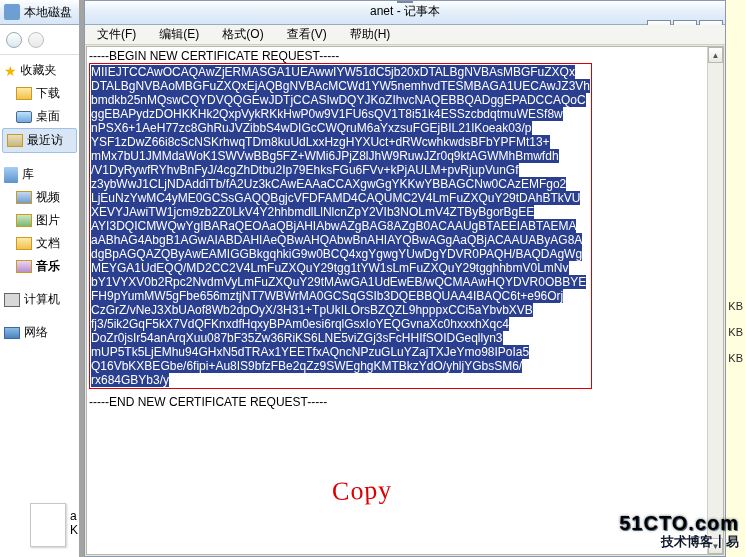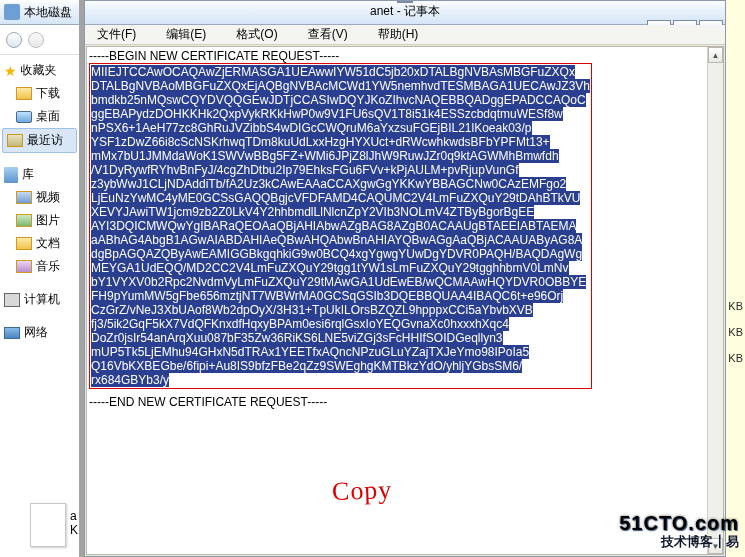--- a/index.html
+++ b/index.html
@@ -4,21 +4,21 @@
 <style>
 * { margin: 0; padding: 0; box-sizing: border-box; font-family: "Tahoma", "Microsoft YaHei", sans-serif; font-size: 12px; }
 body { background: #ffffe0; width: 745px; height: 557px; overflow: hidden; position: relative; }
 .tb-buttons { margin-left: auto; display: flex; }
 .tb-btn { width: 24px; height: 18px; border: 1px solid #7a8aa0; background: linear-gradient(to bottom, #fefefe, #d8e4f1); margin-right: 2px; display: flex; align-items: center; justify-content: center; }
 .app-icon { width: 16px; height: 16px; background: #6d9ed4; border-radius: 2px; margin-right: 4px; }
 .notepad-icon { width: 16px; height: 16px; background: #fff; border: 1px solid #7a8aa0; position: relative; }
 
 .notepad-window { position: absolute; left: 84px; top: 0; width: 642px; height: 557px; background: #ece9d8; border: 1px solid #8a99ae; display: flex; flex-direction: column; }
 .notepad-titlebar { height: 24px; background: linear-gradient(to bottom, #fdfeff, #e7f1fb 40%, #d6e6f7); display: flex; align-items: center; border-bottom: 1px solid #9aa9bd; flex-direction: column; }
-.menubar { height: 20px; display: flex; align-items: center; background: #f4f4f0; border-bottom: 1px solid #d0d0c8; padding-left: 4px; gap: 14px; }
+.menubar { height: 20px; display: flex; align-items: center; background: #f4f4f0; border-bottom: 1px solid #d0d0c8; padding-left: 4px; gap: 7px; }
 .menu-item { padding: 2px 8px; cursor: default; }
 .editor-wrap { flex: 1; position: relative; background: #fff; border: 1px solid #b8b8b0; margin: 1px; overflow: hidden; }
 .editor { position: absolute; left: 2px; top: 2px; right: 18px; bottom: 2px; font-family: "Fixedsys","Consolas", monospace; font-size: 12px; line-height: 14px; white-space: pre; overflow: hidden; }
 .sel { background: #2a3f8f; color: #fff; }
 .redbox { border: 1px solid #d00; padding: 1px; display: inline-block; }
 .scroll { position: absolute; right: 0; top: 0; bottom: 0; width: 16px; background: #f0f0ea; border-left: 1px solid #d0d0c8; }
 .scroll-btn { height: 16px; border: 1px solid #b8b8b0; background: linear-gradient(to bottom, #fefefe, #e8e8e2); display: flex; align-items: center; justify-content: center; font-size: 8px; color: #555; }
 .scroll-track { position: absolute; top: 16px; bottom: 16px; left: 0; right: 0; }
 .scroll-btn.bottom { position: absolute; bottom: 0; left: 0; right: 0; }
 
@@ -83,21 +83,21 @@
         <span>视频</span>
       </div>
     <div class="exp-item" style="padding-left:14px;">
         <span class="fld" style="background:linear-gradient(#cde8c8,#7ab96f);"></span>
         <span>图片</span>
       </div>
     <div class="exp-item" style="padding-left:14px;">
         <span class="fld"></span>
         <span>文档</span>
       </div>
-    <div class="exp-item" style="padding-left:14px;">
+    <div class="exp-item" style="padding-left:14px;font-weight:bold;">
         <span class="fld" style="background:linear-gradient(#e9d4f2,#b88fd0);"></span>
         <span>音乐</span>
       </div>
 
     <div class="exp-item" style="margin-top:10px;">
         <span class="comp"></span>
         <span>计算机</span>
       </div>
     <div class="exp-item" style="margin-top:10px;">
         <span class="net"></span>

